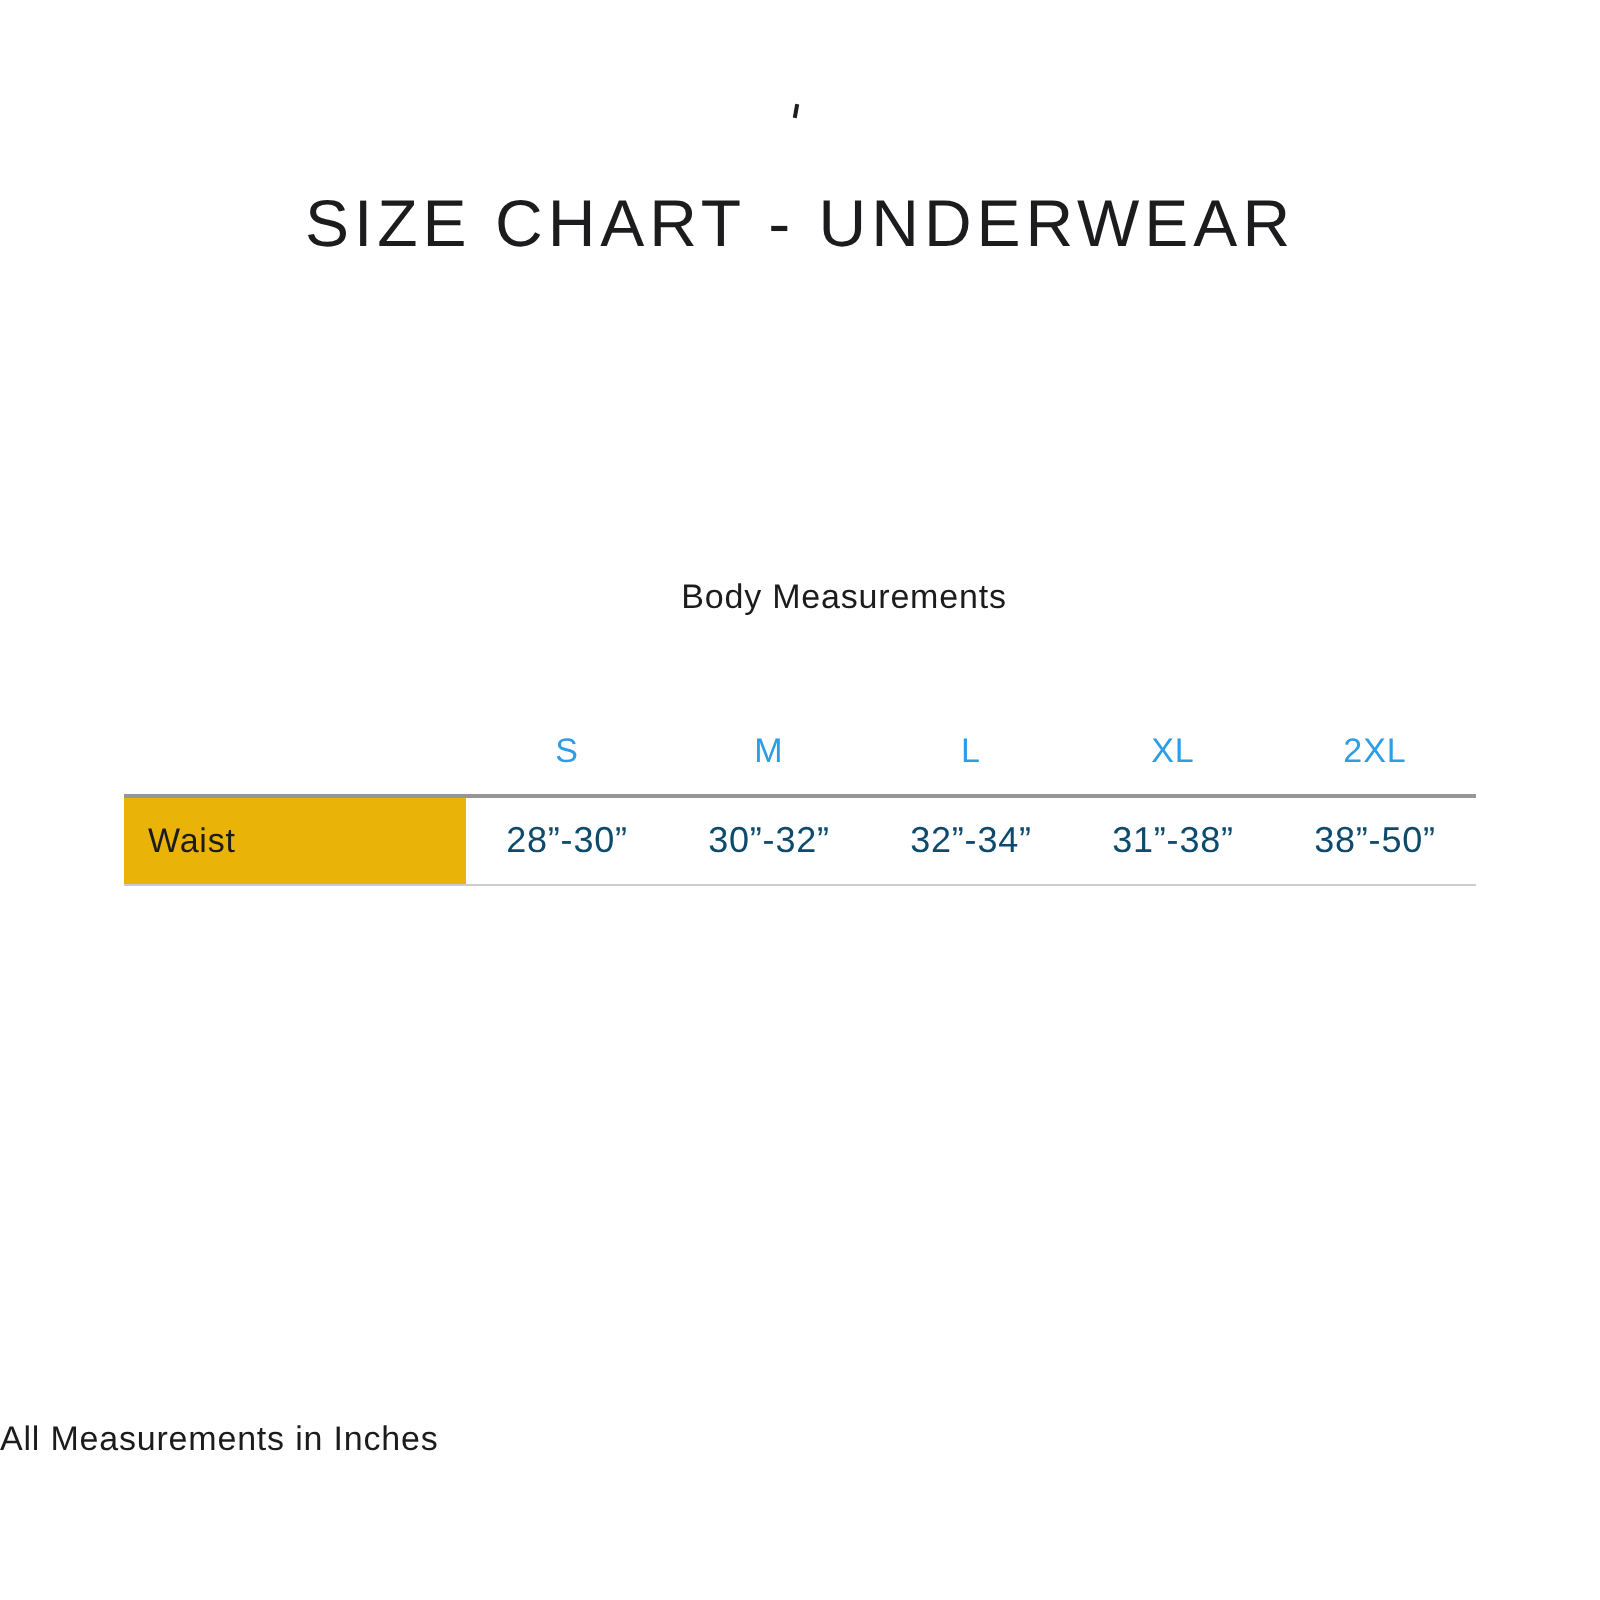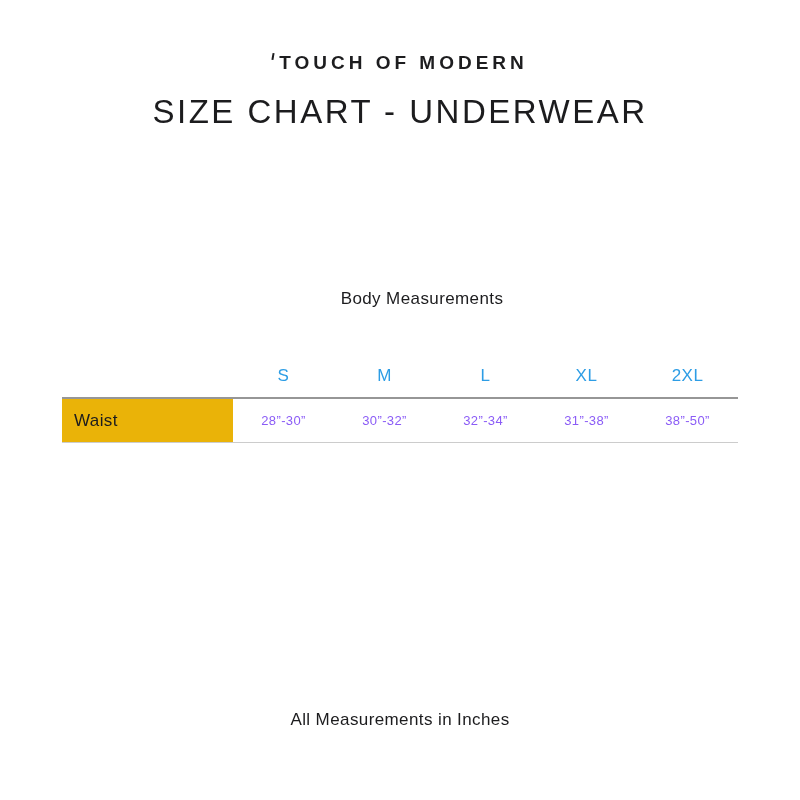--- a/index.html
+++ b/index.html
@@ -87,39 +87,38 @@
     padding-left: 12px;
     font-size: 17px;
     letter-spacing: 0.4px;
     color: #1c1c1e;
   }
   .size-table .value-cell {
     flex: 1;
     display: flex;
     align-items: center;
     justify-content: center;
-    font-size: 13px;
+    font-size: 18px;
     letter-spacing: 0.4px;
-    color: #8b5cf6;
+    color: #0c4a6e;
     white-space: nowrap;
   }
   .footer-note {
     position: absolute;
     top: 710px; left: 0; width: 800px;
-    text-align: center;
     font-size: 17px;
     font-weight: 400;
     letter-spacing: 0.4px;
     color: #1c1c1e;
   }
 </style>
 </head>
 <body>
 
-<div class="brand-logo"><span class="logo-tick"></span><span>TOUCH OF MODERN</span></div>
+<div class="brand-logo"><span class="logo-tick"></span></div>
 
 <div class="page-title">SIZE CHART - UNDERWEAR</div>
 
 <div class="section-heading">Body Measurements</div>
 
 <div class="size-table">
   <div class="header-row">
     <div class="header-spacer"></div>
     <div class="size-header">S</div>
     <div class="size-header">M</div>

